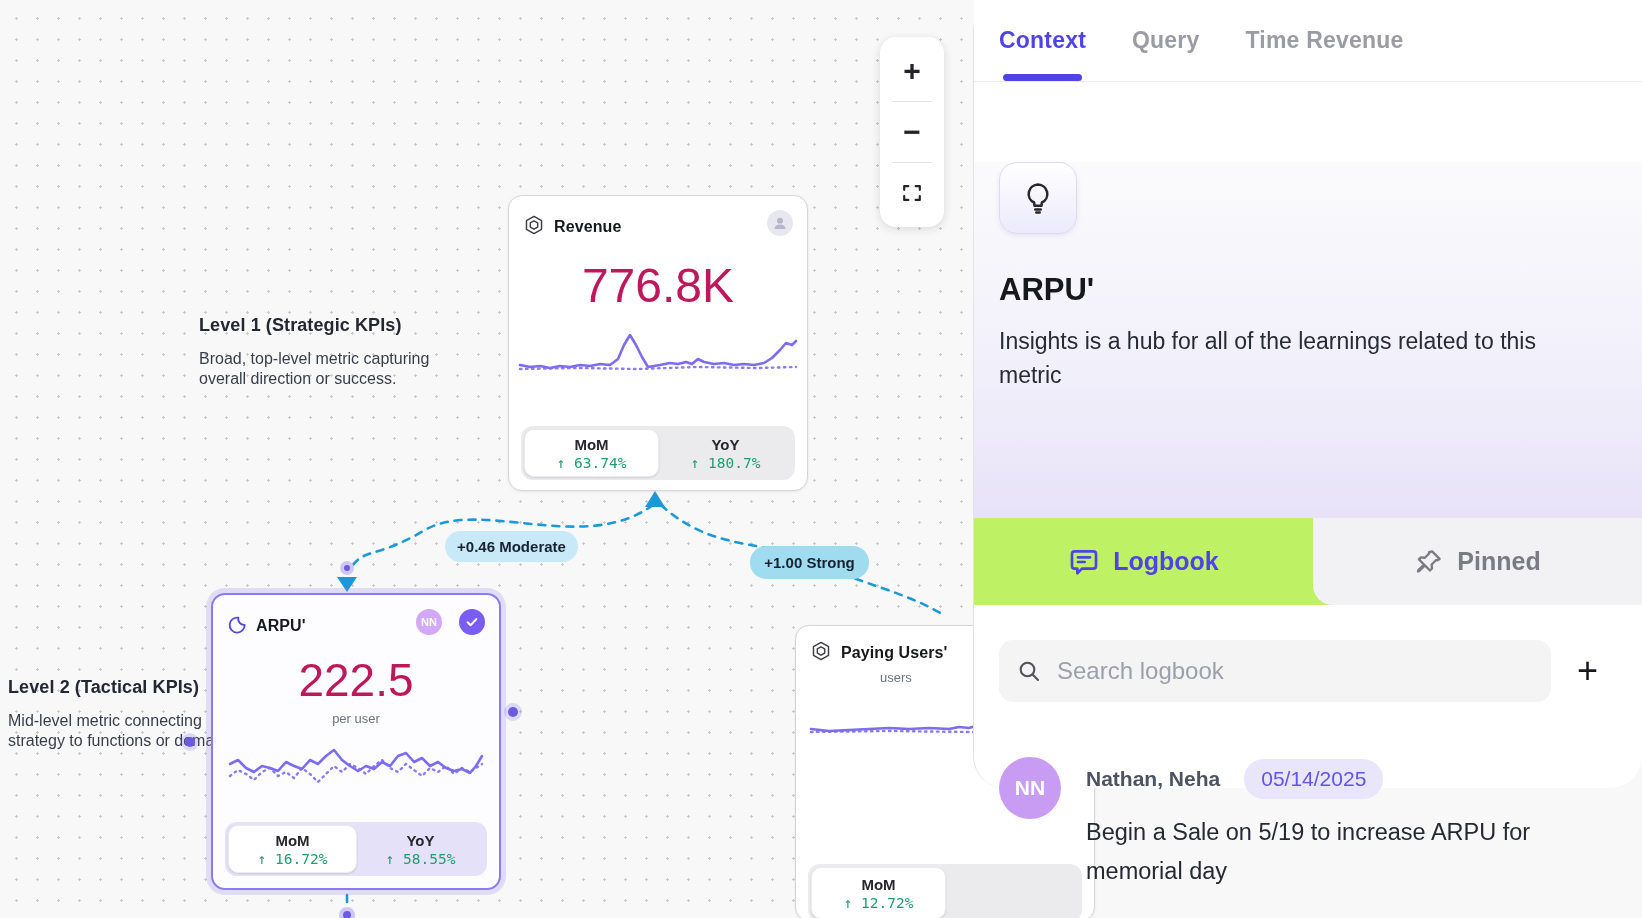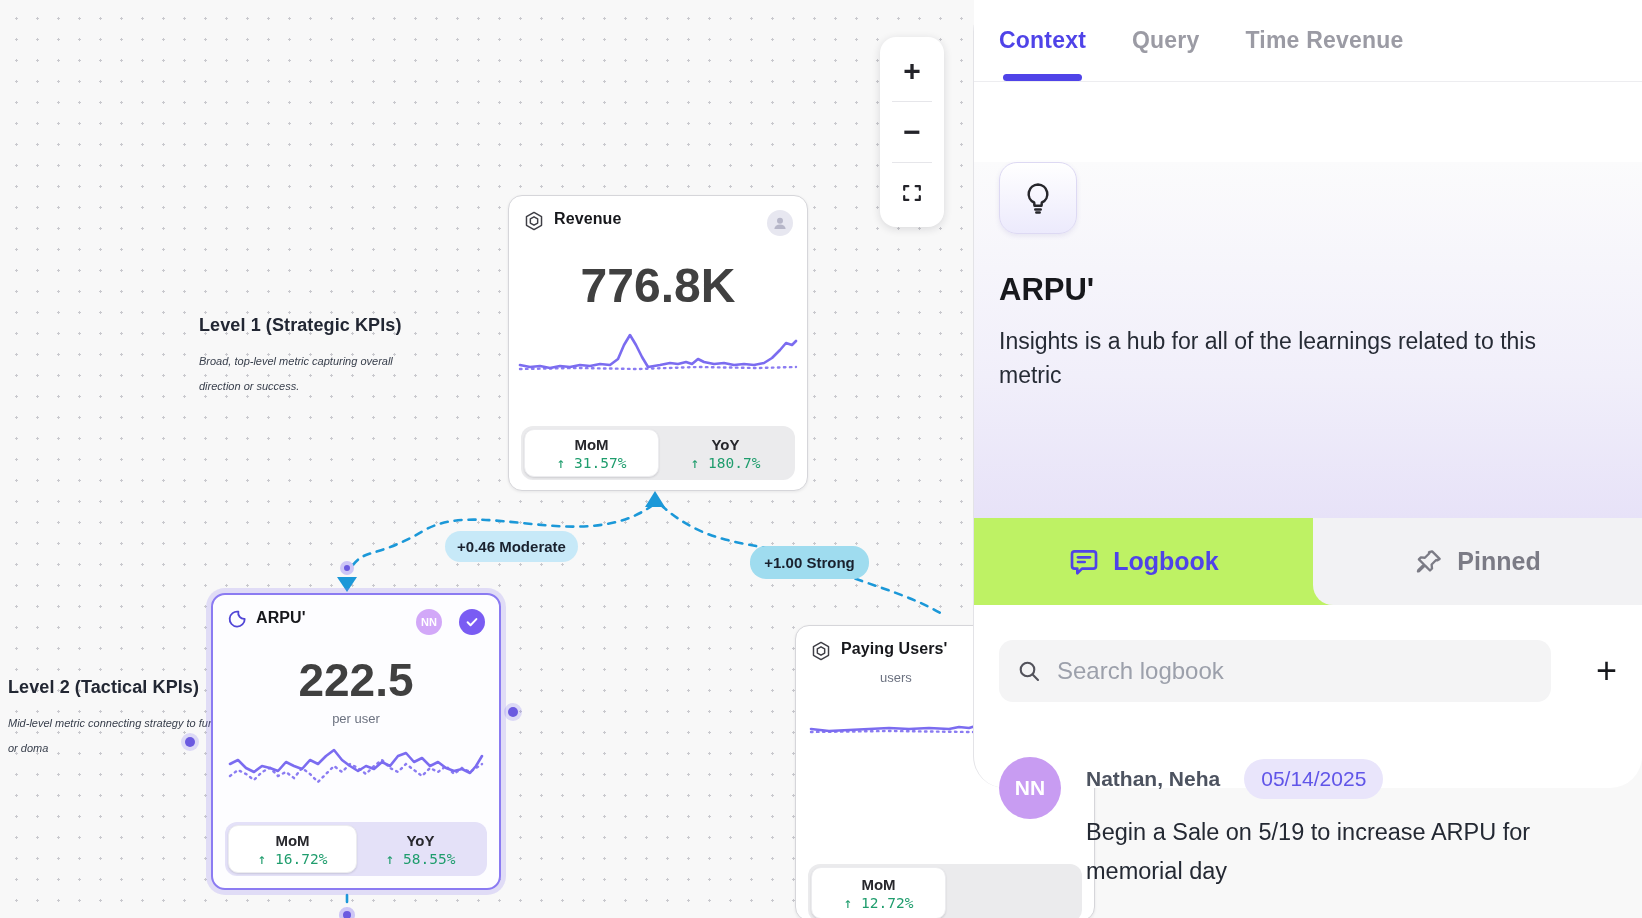--- a/index.html
+++ b/index.html
@@ -17,43 +17,43 @@
     font-size:15px; font-weight:bold; color:#19212e; border-radius:16px; }
   .pill-moderate { left:445px; top:531px; width:133px; height:31px; background:#c7e9f8; }
   .pill-strong   { left:750px; top:546px; width:119px; height:33px; background:#9fdcef; }
 
   .handle-dot { position:absolute; z-index:3; width:10px; height:10px; border-radius:50%;
     background:#6b5ae0; box-shadow:0 0 0 4px rgba(124,108,240,.22); }
 
   
   .annot { position:absolute; z-index:0; color:#1f2530; }
   .annot h3 { font-size:18px; font-weight:bold; letter-spacing:.1px; margin-bottom:13px; color:#222733; }
-  .annot p { font-size:11px; line-height:25px; color:#373e4b;font-style:italic; }
+  .annot p { font-size:16px; line-height:20px; color:#373e4b; }
   .annot-1 { left:199px; top:315px; width:232px; }
   .annot-2 { left:8px;  top:644px; width:235px;margin-top:33px; }
 
   
   .card { position:absolute; z-index:2; background:#fff; border:1px solid #d6d6da; border-radius:14px;
     box-shadow:0 1px 3px rgba(30,30,40,.08); }
   .card-revenue { left:508px; top:195px; width:300px; height:296px; }
   .card-arpu { left:211px; top:593px; width:290px; height:297px; border:2px solid #8b7bf2;
     background:#fdfdff; box-shadow:0 0 0 5px rgba(139,123,242,.22); }
   .card-paying { left:795px; top:625px; width:300px; height:296px; }
 
-  .card-head { display:flex; align-items:flex-start; gap:9px; padding:14px 14px 0 14px; }
+  .card-head { display:flex; align-items:flex-end; gap:9px; padding:14px 14px 0 14px; }
   .card-title { font-size:16px; font-weight:bold; color:#17181c; letter-spacing:.1px; flex:1; }
   .head-ico { width:22px; height:22px; flex:none; }
   .mini-avatar { width:26px; height:26px; border-radius:50%; background:#e7e7f0; flex:none;
     display:flex; align-items:center; justify-content:center; }
   .nn-badge { width:26px; height:26px; border-radius:50%; background:#d2a8f8; color:#fff;
     font-size:11px; font-weight:bold; display:flex; align-items:center; justify-content:center; flex:none; }
   .check-badge { width:26px; height:26px; border-radius:50%; background:#7a5cf3; flex:none; margin-left:8px;
     display:flex; align-items:center; justify-content:center; }
 
-  .big-num { text-align:center; font-weight:bold; color:#404040; }
+  .big-num { text-align:center; font-weight:normal; color:#be185d; }
   .card-revenue .big-num { margin-top:22px; font-size:48px; }
   .card-arpu .big-num { margin-top:18px; font-size:46px; }
   .card-paying .big-num { margin-top:14px; font-size:48px; text-align:left; padding-left:55px; }
   .unit { text-align:center; font-size:13px; color:#6c7280; margin-top:4px; }
   .card-paying .unit { text-align:left; padding-left:84px; margin-top:8px; }
 
   .spark { display:block; margin:0 auto; }
   .card-revenue .spark { margin-top:16px; }
   .card-arpu .spark { margin-top:12px; }
   .card-paying .spark { margin-top:10px; }
@@ -95,21 +95,21 @@
   .hero h1 { margin-top:38px; font-size:31px; font-weight:bold; color:#17181c; }
   .hero p { margin-top:16px; font-size:23px; line-height:34px; color:#262b35; max-width:575px; }
 
   .sub-tabs { height:87px; display:flex; background:#bef264; }
   .sub-tab { display:flex; align-items:center; justify-content:center; gap:13px; cursor:pointer; }
   .sub-tab.logbook { width:339px; font-size:25px; font-weight:bold; color:#4f43e8; }
   .sub-tab.pinned { flex:1; background:#f2f2f4; border-radius:0 0 0 20px;
     font-size:25px; font-weight:bold; color:#7b7b85; }
 
   .sb-content { padding:35px 25px 0 25px; }
-  .search-row { display:flex; align-items:center; gap:26px;justify-content:space-between; }
+  .search-row { display:flex; align-items:center; gap:26px; }
   .search-box { flex:none; width:552px; height:62px; background:#f4f4f5; border-radius:14px;
     display:flex; align-items:center; padding:0 18px; gap:16px; }
   .search-box input { border:none; background:transparent; outline:none; font-size:24px;
     color:#27272c; font-family:"Liberation Sans", sans-serif; width:100%; }
   .search-box input::placeholder { color:#9ca0ab; }
   .add-btn { font-size:36px; font-weight:normal; color:#17181c; background:none; border:none;
     cursor:pointer; line-height:1; }
 
   .entry { display:flex; gap:25px; margin-top:55px; }
   .entry-avatar { width:62px; height:62px; border-radius:50%; background:#c89cf2; flex:none;
@@ -171,21 +171,21 @@
         </span>
       </div>
       <div class="big-num">776.8K</div>
       <svg class="spark" width="280" height="50" viewBox="0 0 280 50">
         <path d="M2,40 L60,39 120,40 180,38 240,39 278,38" fill="none" stroke="#8b7cf2" stroke-width="2.4" stroke-dasharray="1.5 4.5" stroke-linecap="round"></path>
         <path d="M2,36 12,38 22,37 32,39 42,37 52,38 62,36 72,37 82,35 92,36 100,30 106,16 112,6 118,16 124,28 130,38 142,36 152,34 160,35 168,33 174,35 180,30 186,33 196,35 206,34 216,36 226,35 236,36 246,34 254,29 262,21 268,14 274,16 278,12" fill="none" stroke="#7b6cf0" stroke-width="2.6" stroke-linejoin="round" stroke-linecap="round"></path>
       </svg>
       <div class="mm-footer">
         <div class="mm-cell sel">
           <span class="mm-label">MoM</span>
-          <span class="mm-value">↑ 31.57%</span>
+          <span class="mm-value">↑ 63.74%</span>
         </div>
         <div class="mm-cell">
           <span class="mm-label">YoY</span>
           <span class="mm-value">↑ 180.7%</span>
         </div>
       </div>
     </div>
 
     <div class="card card-arpu">
       <div class="card-head">

